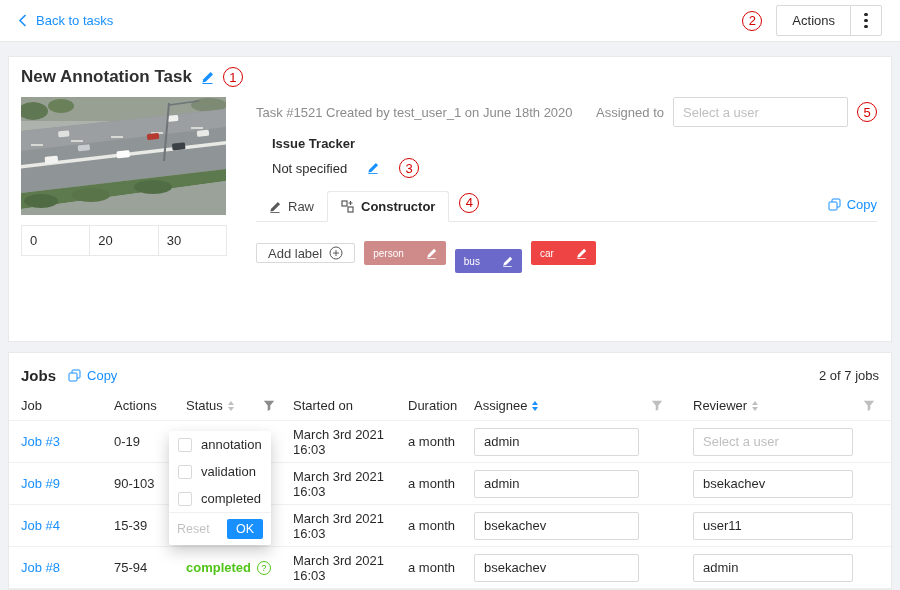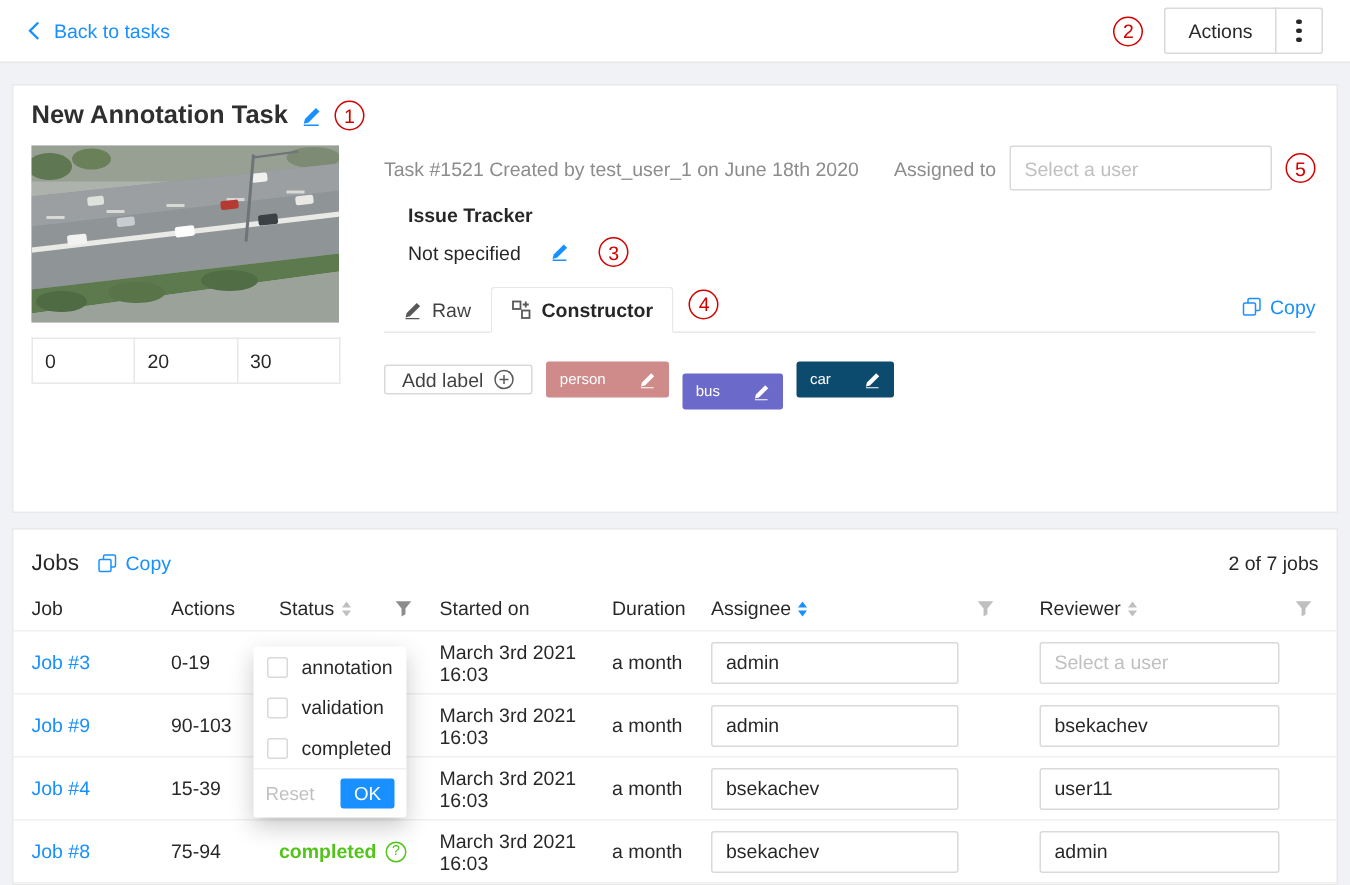--- a/index.html
+++ b/index.html
@@ -72,21 +72,21 @@
                    padding:0 11px; display:inline-flex; align-items:center; gap:7px; font-size:13px;
                    font-family:inherit; color:rgba(0,0,0,.75); cursor:pointer;text-align:right; }
   .chip { display:inline-flex; align-items:center; gap:22px; height:24px; padding:0 9px;
           border-radius:2px; color:#fff; font-size:10px; cursor:pointer; }
   .chip .edit-link { color:#fff; }
 
   
   .jobs-card { position:absolute; top:352px; left:8px; right:8px; bottom:0; background:#fff;
                border:1px solid #e9e9e9; overflow:hidden; }
   .jobs-head { display:flex; align-items:center; gap:12px; height:38px; padding:6px 12px 0; }
-  .jobs-title { font-size:15px; font-weight:400; }
+  .jobs-title { font-size:15px; font-weight:700; }
   .jobs-count { margin-left:auto; }
 
   .jrow { display:grid; grid-template-columns:93px 72px 107px 115px 66px 219px 1fr;
           align-items:center; padding:0 12px; }
   .jrow.head { height:30px; border-bottom:1px solid #f0f0f0; }
   .jrow.body { height:42px; border-bottom:1px solid #f0f0f0; }
   .th { display:flex; align-items:center; gap:5px; }
   .sorters { display:flex; flex-direction:column; gap:2px; }
   .caret-up { width:0; height:0; border-left:3.5px solid transparent; border-right:3.5px solid transparent;
               border-bottom:4.5px solid #bfbfbf; }
@@ -288,21 +288,21 @@
         <span class="chip" style="background-color: rgb(107, 105, 201); margin-top: 16px;">
           <span>bus</span>
           <span class="edit-link">
             <svg width="11" height="11" viewBox="0 0 13 13">
                 <path d="M9.6 1l2.4 2.4-7.3 7.3L1.5 11.5l.8-3.2z" fill="#fff"></path>
                 <path d="M1.5 12.5h10" stroke="#fff"></path>
               </svg>
           </span>
         </span>
 
-        <span class="chip" style="background-color: #0c4a6e;">
+        <span class="chip" style="background-color: #ef4444;">
           <span>car</span>
           <span class="edit-link">
             <svg width="11" height="11" viewBox="0 0 13 13">
                 <path d="M9.6 1l2.4 2.4-7.3 7.3L1.5 11.5l.8-3.2z" fill="#fff"></path>
                 <path d="M1.5 12.5h10" stroke="#fff"></path>
               </svg>
           </span>
         </span>
       </div>
 

